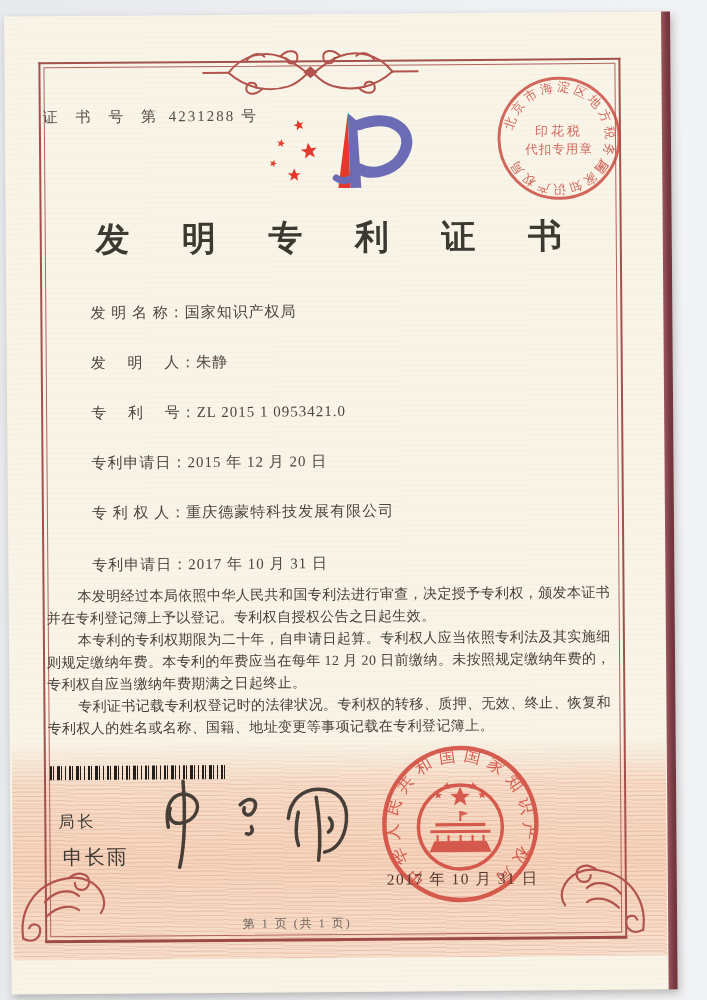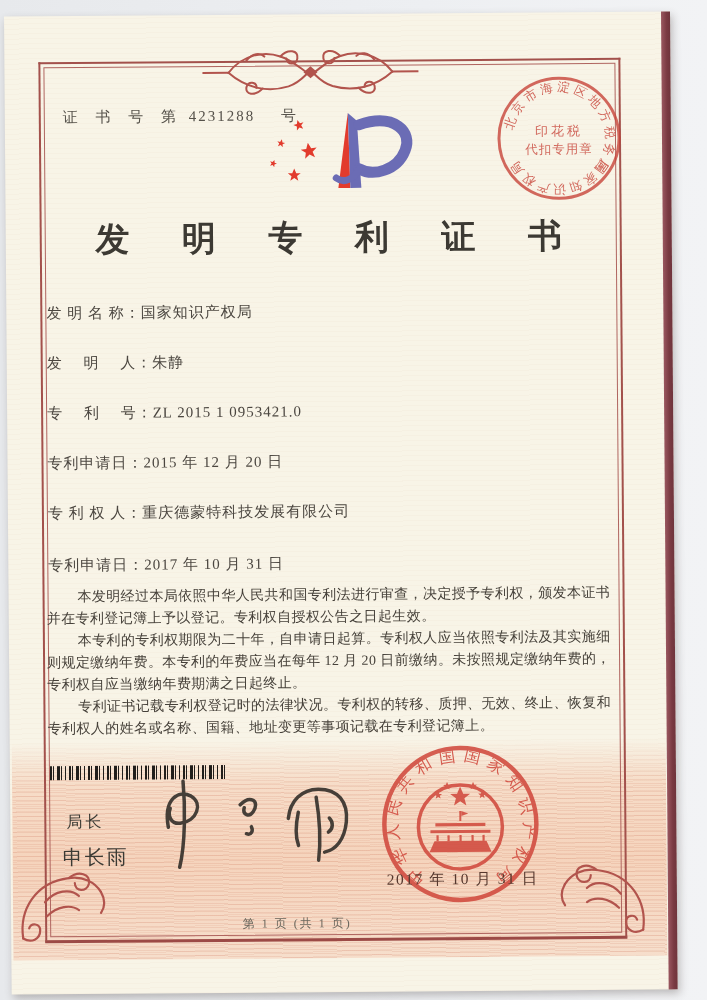--- a/index.html
+++ b/index.html
@@ -6,31 +6,31 @@
   body{width:707px;height:1000px;overflow:hidden;background:linear-gradient(90deg,#e7e9ec 0%,#edeff2 60%,#f2f3f5 100%);font-family:"Liberation Serif","DejaVu Serif",serif;}
   .stage{position:relative;width:707px;height:1000px;overflow:hidden;}
   .paper{position:absolute;left:4px;top:14px;width:666px;height:978px;background:#f8f4e7;transform:rotate(-0.45deg);transform-origin:50% 0;box-shadow:2px 4px 8px rgba(60,50,45,.3);}
   .paper::before{content:"";position:absolute;inset:0;background:repeating-linear-gradient(0deg,rgba(214,176,148,.06) 0 1px,transparent 1px 5px);pointer-events:none;}
   .binding{position:absolute;right:0;top:0;bottom:0;width:9px;background:linear-gradient(90deg,#9a5760,#7a3a42 60%,#6f343c);}
   .frame{position:absolute;left:34px;top:46px;width:578px;height:876px;border:2px solid #a3514c;border-bottom:3.5px solid #9c4a46;}
   .frame-inner{position:absolute;inset:3px;border:1px solid #b06560;}
   .salmon-band{position:absolute;left:2px;right:10px;top:726px;height:218px;background:linear-gradient(180deg,rgba(246,215,194,0) 0%,rgba(246,213,190,.75) 20%,rgba(245,210,186,.95) 55%,rgba(246,217,197,.8) 100%);}
   .salmon-band::after{content:"";position:absolute;inset:0;background:repeating-linear-gradient(1.5deg,rgba(201,108,82,.15) 0 1px,transparent 1px 4px),repeating-linear-gradient(-1.5deg,rgba(201,108,82,.10) 0 1px,transparent 1px 5px);-webkit-mask-image:linear-gradient(180deg,transparent 0,#000 22%);mask-image:linear-gradient(180deg,transparent 0,#000 22%);}
   .cert-no{position:absolute;left:38px;top:92px;font-size:15px;color:#55514a;letter-spacing:2px;}
-  .cert-no .sp{letter-spacing:7px;margin-left:20px;}
+  .cert-no .sp{letter-spacing:7px;}
   .logo{position:absolute;left:248px;top:95px;width:212px;height:106px;}
   .tax-seal{position:absolute;left:488px;top:60px;width:132px;height:132px;opacity:.8;}
   .doc-title{position:absolute;left:34px;top:201px;width:578px;text-align:center;font-size:34px;font-weight:600;color:#3c3933;letter-spacing:22px;text-indent:22px;white-space:nowrap;}
   .field-row{position:absolute;left:40px;font-size:15px;color:#4b4640;white-space:pre;letter-spacing:1px;}
-  .f-label{white-space:pre;}
+  .f-label{white-space:pre;padding-left:44px;}
   .f1{top:288px}.f2{top:338px}.f3{top:388px}.f4{top:438px}.f5{top:488px}.f6{top:540px}
   .body-text{position:absolute;left:38px;top:570px;width:572px;font-size:14px;line-height:22px;color:#46413a;letter-spacing:.4px;}
   .body-text p{margin:0;text-indent:2.2em;}
   .barcode{position:absolute;left:40px;top:750px;width:176px;height:14px;background:repeating-linear-gradient(90deg,#211e1b 0 2px,transparent 2px 3px,#211e1b 3px 4px,transparent 4px 7px,#211e1b 7px 10px,transparent 10px 11px,#211e1b 11px 12px,transparent 12px 15px,#211e1b 15px 16px,transparent 16px 19px);}
-  .signer-title{position:absolute;left:56px;top:796px;font-size:16px;color:#3b3a34;letter-spacing:3px;font-family:"Liberation Sans","DejaVu Sans",sans-serif;}
+  .signer-title{position:absolute;left:48px;top:796px;font-size:16px;color:#3b3a34;letter-spacing:3px;font-family:"Liberation Sans","DejaVu Sans",sans-serif;}
   .signer-name{position:absolute;left:52px;top:828px;font-size:20px;color:#3b3a34;letter-spacing:2px;font-family:"Liberation Sans","DejaVu Sans",sans-serif;}
   .signature{position:absolute;left:128px;top:750px;width:236px;height:112px;}
   .office-seal{position:absolute;left:365px;top:726px;width:170px;height:170px;opacity:.88;}
   .seal-date{position:absolute;left:376px;top:856px;font-size:15.5px;color:#56382e;letter-spacing:1.5px;white-space:nowrap;}
   .footer-page{position:absolute;left:136px;top:901px;width:300px;text-align:center;font-size:12px;color:#6a665c;letter-spacing:2px;}
   .orn-top{position:absolute;left:198px;top:28px;width:216px;height:60px;}
   .orn-bl{position:absolute;left:6px;top:852px;width:90px;height:78px;}
   .orn-br{position:absolute;left:548px;top:848px;width:90px;height:78px;transform:scaleX(-1);}
   svg text{font-family:"Liberation Serif","DejaVu Serif",serif;}
 </style>

